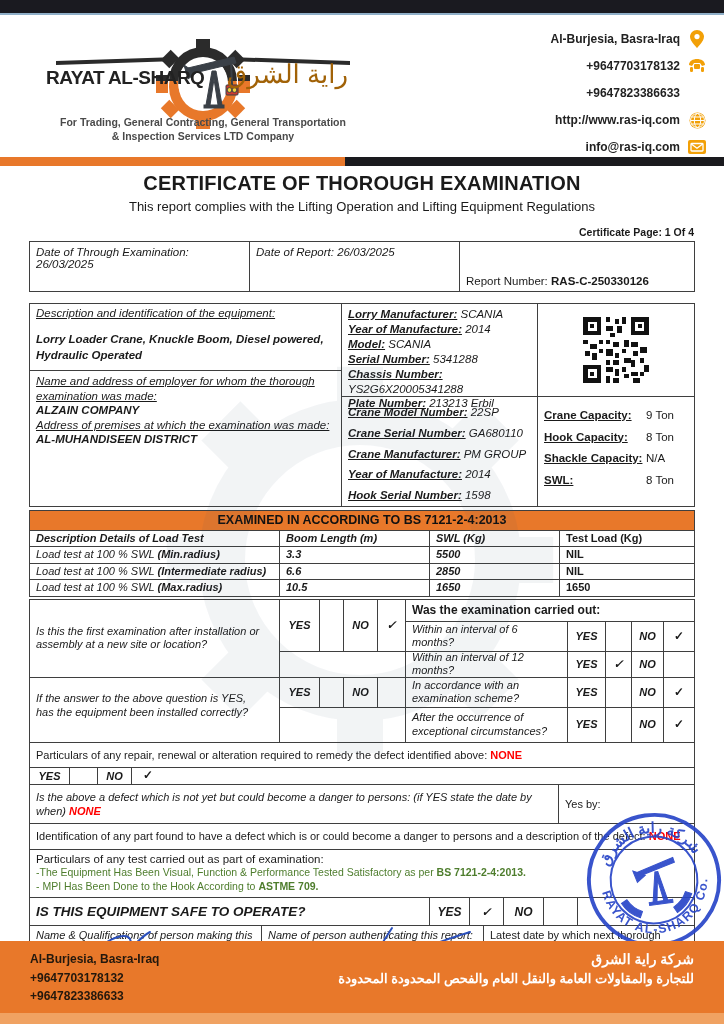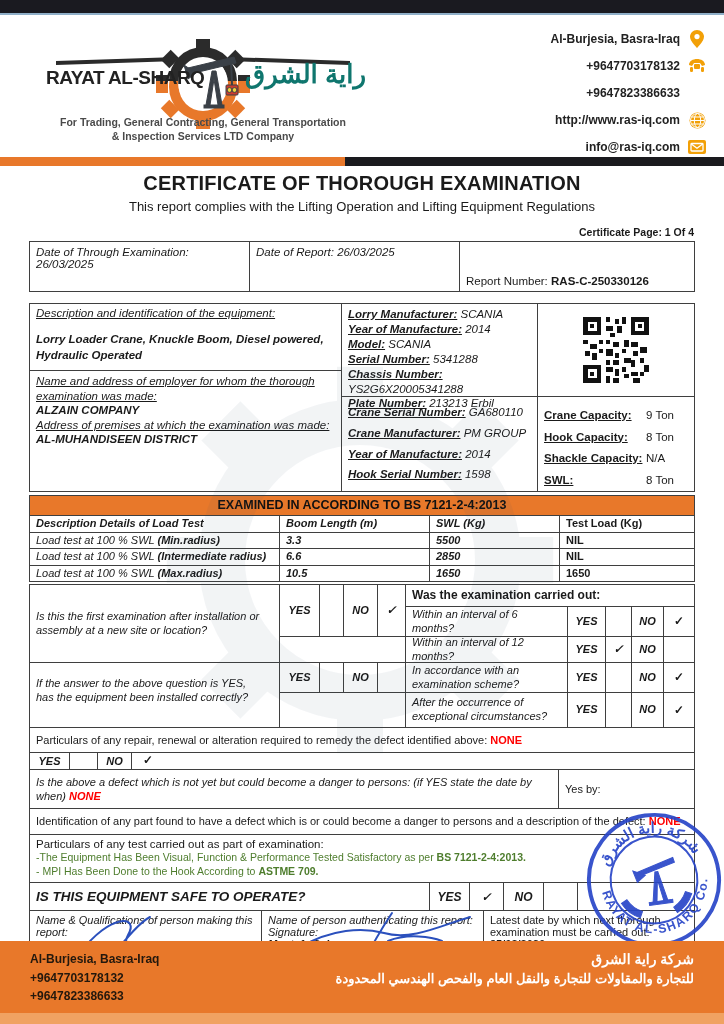--- a/index.html
+++ b/index.html
@@ -8,21 +8,21 @@
   .page { position:relative; width:724px; height:1024px; background:#ffffff; margin:0 auto; overflow:hidden; }
 
   
   .topbar { height:15px; background:#1a1a20; border-bottom:2px solid #8fafc8; }
 
   
   .header { position:relative; height:140px; }
   .logo-wrap { position:absolute; left:38px; top:8px; width:330px; height:124px; }
   .logo-art { position:absolute; left:0; top:0; }
   .logo-en { position:absolute; left:8px; top:44px; font-size:19px; font-weight:bold; letter-spacing:-0.5px; color:#222; }
-  .logo-ar { position:absolute; right:2px; top:36px; font-size:26px; font-weight:bold; color:#0f766e; direction:rtl; }
+  .logo-ar { position:absolute; right:20px; top:36px; font-size:26px; font-weight:normal; color:#a16207; direction:rtl; }
   .logo-tagline { position:absolute; left:0; right:0; top:92px; text-align:center; font-size:10.5px; font-weight:bold; color:#4a4a4a; line-height:1.35; }
   .contacts { position:absolute; right:18px; top:12px; width:260px; }
   .contact-row { display:flex; justify-content:flex-end; align-items:center; height:24px; margin-bottom:3px; }
   .contact-text { font-size:12px; font-weight:bold; color:#222; }
   .contact-icon { width:18px; height:18px; margin-left:8px; display:flex; align-items:center; justify-content:center; }
 
   .divider { height:9px; display:flex; margin-top:2px; }
   .divider .d-orange { width:345px; background:#e8782a; }
   .divider .d-black { flex:1; background:#1a1a1e; }
 
@@ -293,20 +293,21 @@
       <div class="eq-col2 br">
         <div class="lorry-rows bb">
           <div class="kv"><span class="lbl">Lorry Manufacturer:</span><span> SCANIA</span></div>
           <div class="kv"><span class="lbl">Year of Manufacture:</span><span> 2014</span></div>
           <div class="kv"><span class="lbl">Model:</span><span> SCANIA</span></div>
           <div class="kv"><span class="lbl">Serial Number:</span><span> 5341288</span></div>
           <div class="kv"><span class="lbl">Chassis Number:</span><span> YS2G6X20005341288</span></div>
           <div class="kv"><span class="lbl">Plate Number:</span><span> 213213 Erbil</span></div>
         </div>
         <div class="crane-rows">
+          <div class="kv"><span class="lbl">Crane Model Number:</span><span> 22SP</span></div>
           <div class="kv"><span class="lbl">Crane Serial Number:</span><span> GA680110</span></div>
           <div class="kv"><span class="lbl">Crane Manufacturer:</span><span> PM GROUP</span></div>
           <div class="kv"><span class="lbl">Year of Manufacture:</span><span> 2014</span></div>
           <div class="kv"><span class="lbl">Hook Serial Number:</span><span> 1598</span></div>
         </div>
       </div>
       <div class="eq-col3">
         <div class="qr-cell bb">
           <svg width="66" height="66" viewBox="0 0 29 29" shape-rendering="crispEdges">
             <rect width="29" height="29" fill="#ffffff"></rect>
@@ -537,17 +538,17 @@
   <div class="footer">
     <div class="band"></div>
     <div class="strip"></div>
     <div class="f-left">
       <div>Al-Burjesia, Basra-Iraq</div>
       <div>+9647703178132</div>
       <div>+9647823386633</div>
     </div>
     <div class="f-right">
       <div class="l1">شركة راية الشرق</div>
-      <div class="l2">للتجارة والمقاولات للتجارة والنقل العام والفحص الهندسي المحدودة</div>
+      <div class="l2">للتجارة والمقاولات العامة والنقل العام والفحص المحدودة المحدودة</div>
     </div>
   </div>
 
 </div>
 
 </body></html>

